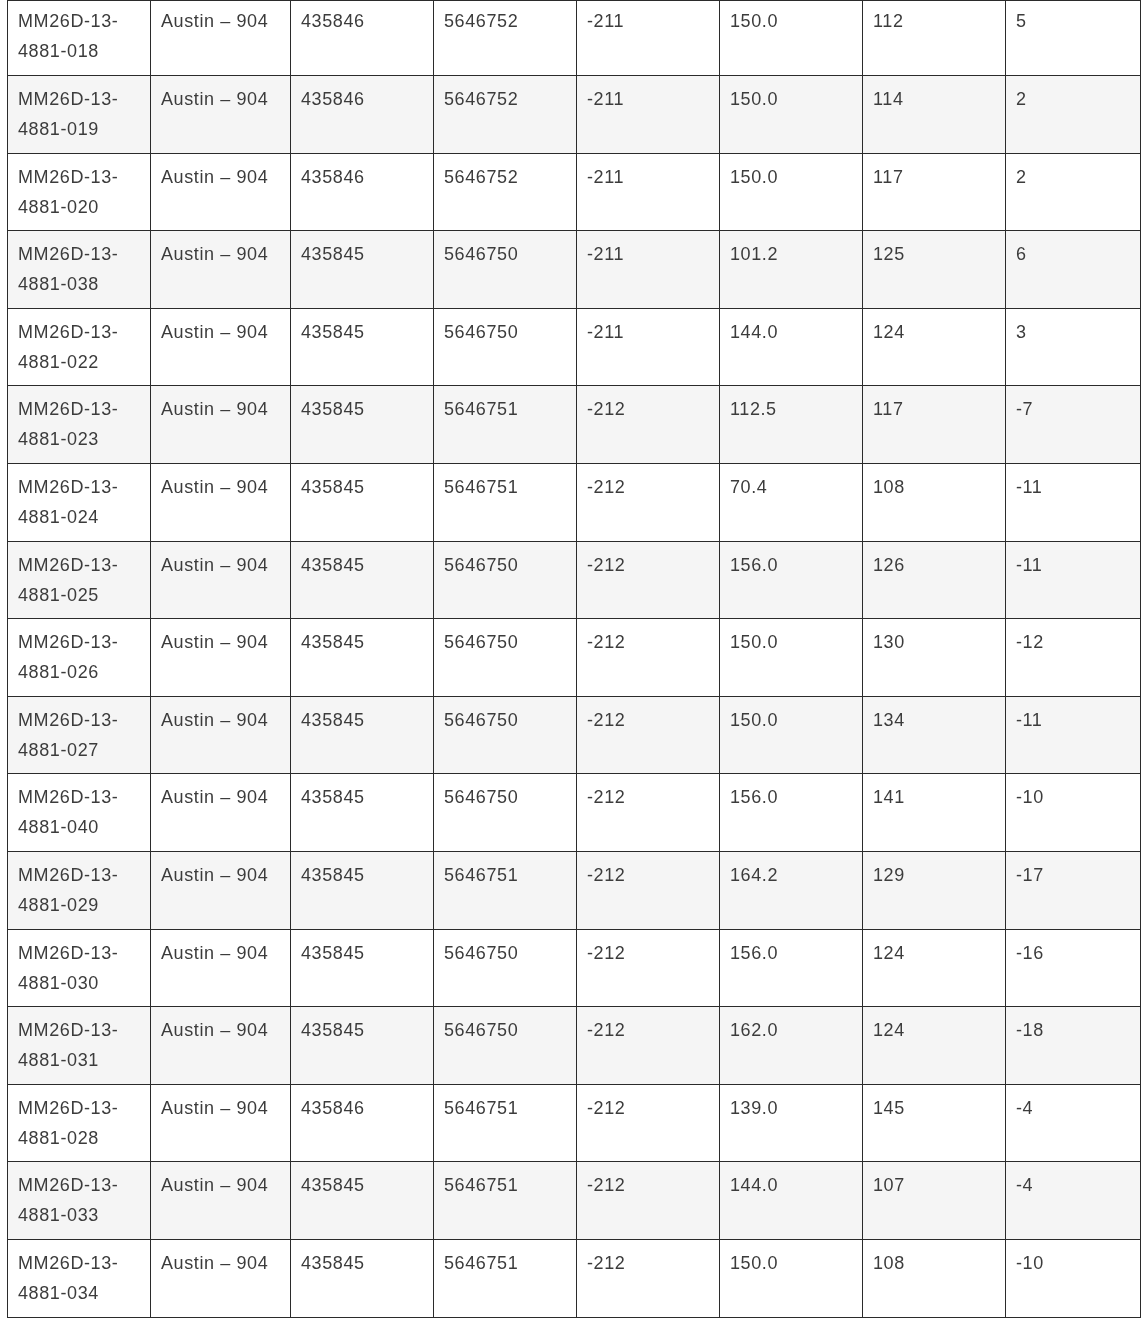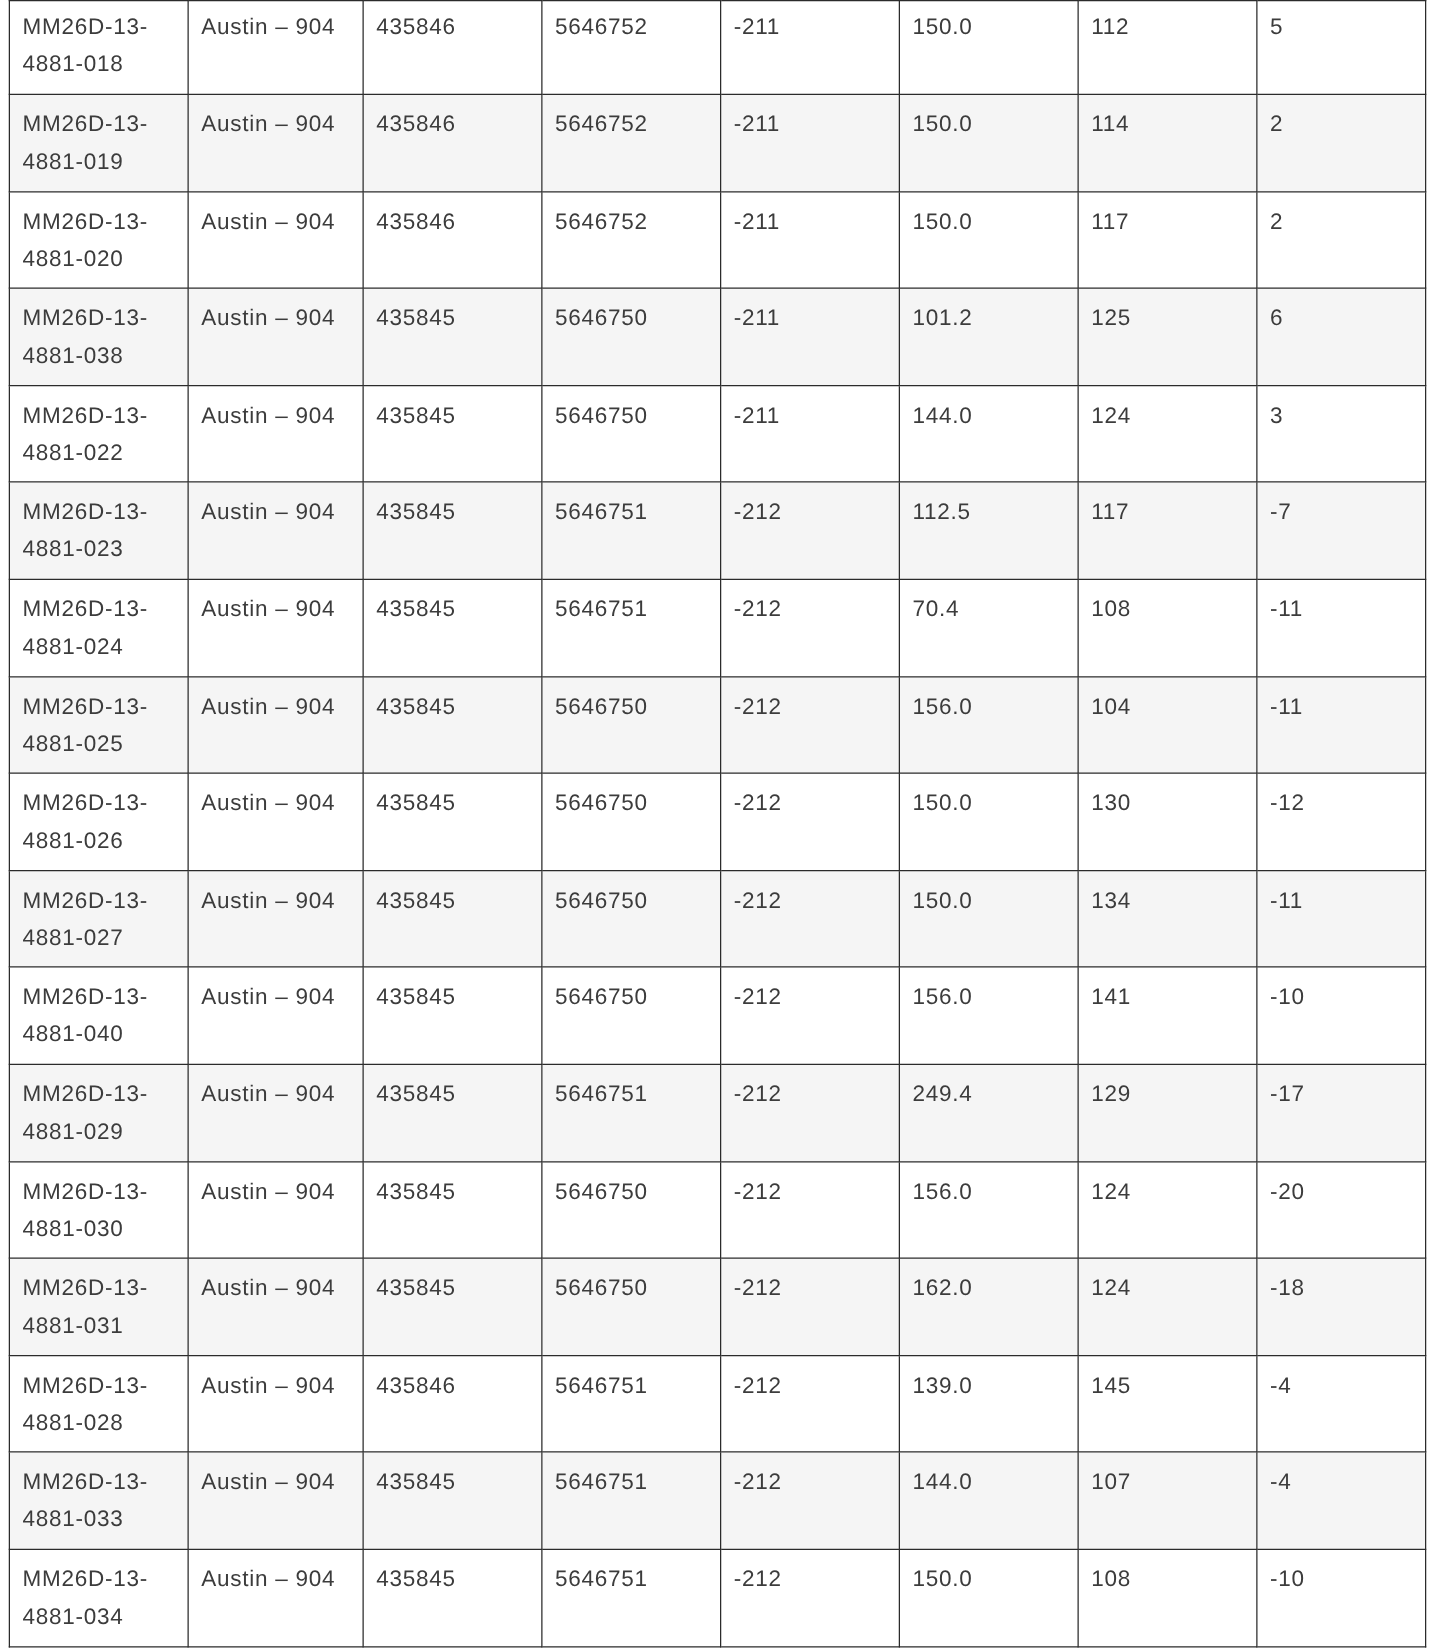--- a/index.html
+++ b/index.html
@@ -174,21 +174,21 @@
   <tr class="data-row">
     <td>
       <div class="id-line">MM26D-13-</div>
       <div class="id-line">4881-025</div>
     </td>
     <td>Austin – 904</td>
     <td>435845</td>
     <td>5646750</td>
     <td>-212</td>
     <td>156.0</td>
-    <td>104</td>
+    <td>126</td>
     <td>-11</td>
   </tr>
 
   <tr class="data-row">
     <td>
       <div class="id-line">MM26D-13-</div>
       <div class="id-line">4881-026</div>
     </td>
     <td>Austin – 904</td>
     <td>435845</td>
@@ -229,37 +229,37 @@
 
   <tr class="data-row">
     <td>
       <div class="id-line">MM26D-13-</div>
       <div class="id-line">4881-029</div>
     </td>
     <td>Austin – 904</td>
     <td>435845</td>
     <td>5646751</td>
     <td>-212</td>
-    <td>249.4</td>
+    <td>164.2</td>
     <td>129</td>
     <td>-17</td>
   </tr>
 
   <tr class="data-row">
     <td>
       <div class="id-line">MM26D-13-</div>
       <div class="id-line">4881-030</div>
     </td>
     <td>Austin – 904</td>
     <td>435845</td>
     <td>5646750</td>
     <td>-212</td>
     <td>156.0</td>
     <td>124</td>
-    <td>-20</td>
+    <td>-16</td>
   </tr>
 
   <tr class="data-row">
     <td>
       <div class="id-line">MM26D-13-</div>
       <div class="id-line">4881-031</div>
     </td>
     <td>Austin – 904</td>
     <td>435845</td>
     <td>5646750</td>

